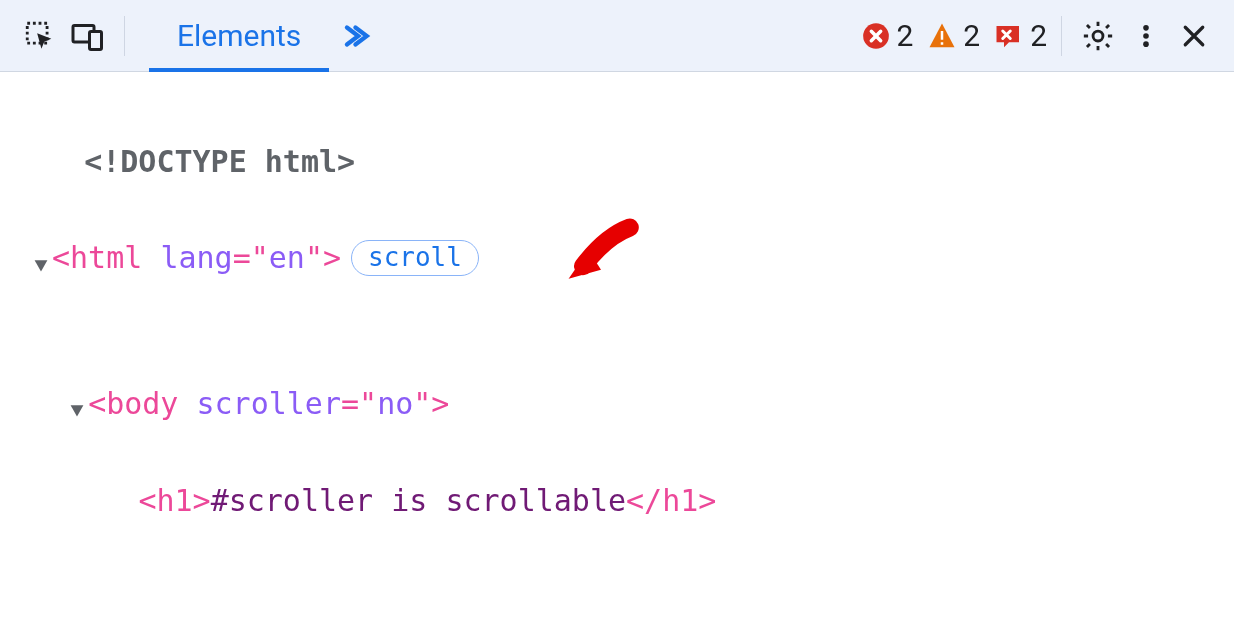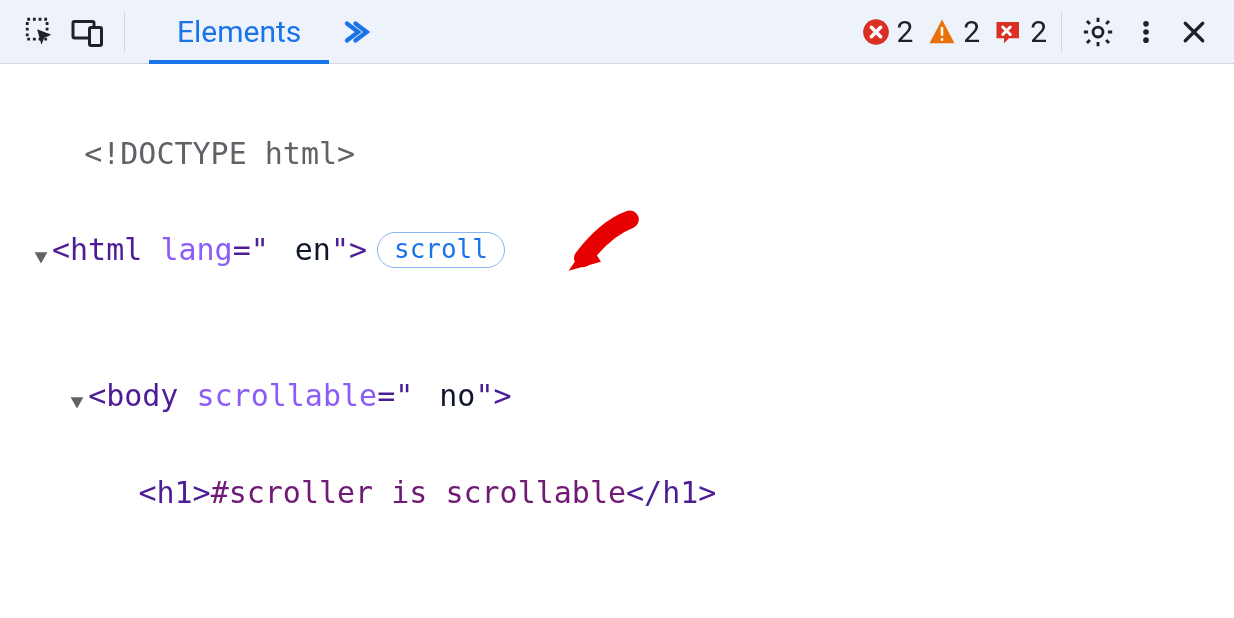--- a/index.html
+++ b/index.html
@@ -9,21 +9,21 @@
     background: #fff;
     width: 1234px;
     height: 618px;
     overflow: hidden;
   }
 
   
   .toolbar {
     display: flex;
     align-items: center;
-    height: 64px;
+    height: 72px;
     background: #edf2fb;
     border-bottom: 1px solid #d0d7e2;
     padding: 0 18px;
     gap: 4px;
   }
   .icon-btn {
     display: inline-flex;
     align-items: center;
     justify-content: center;
     width: 44px;
@@ -79,25 +79,25 @@
   
   .tree {
     padding: 18px 30px;
     font-family: "SF Mono", ui-monospace, Menlo, Consolas, monospace;
     font-size: 30px;
     line-height: 1.6;
     color: #202124;
     white-space: pre;
   }
   .line { position: relative; }
-  .tag { color: #4c1d95; }
+  .tag { color: #ec4899; }
   .attr-name { color: #8b5cf6; }
-  .attr-val { color: #0f172a; margin-left: 26px; }
+  .attr-val { color: #8b5cf6; }
   .text-node { color: #701a75; }
-  .gray { color: #5f6368; }
+  .gray { color: #5f6368; font-weight: bold; }
 
   .arrow {
     display: inline-block;
     width: 22px;
     text-align: center;
     vertical-align: middle;
     color: #5f6368;
   }
   .arrow svg { vertical-align: -3px; }
 
@@ -224,21 +224,21 @@
         </svg></span><span class="tag">&lt;html </span><span class="attr-name">lang</span><span class="tag">="</span><span class="attr-val">en</span><span class="tag">"&gt;</span><span class="scroll-pill">scroll</span>
   <span class="anno-arrow">
     <svg width="90" height="90" viewBox="0 0 100 100">
       <path d="M82 15 Q55 25 30 58" stroke="#e60000" stroke-width="20" fill="none" stroke-linecap="round"></path>
       <path d="M14 72 L50 62 L36 40 Z" fill="#e60000"></path>
     </svg>
   </span>
 </div>
 <div class="line">  <span class="arrow"><svg width="16" height="16" viewBox="0 0 10 10">
           <path d="M1 2 L9 2 L5 9 Z" fill="#5f6368"></path>
-        </svg></span><span class="tag">&lt;body </span><span class="attr-name">scrollable</span><span class="tag">="</span><span class="attr-val">no</span><span class="tag">"&gt;</span></div>
+        </svg></span><span class="tag">&lt;body </span><span class="attr-name">scroller</span><span class="tag">="</span><span class="attr-val">no</span><span class="tag">"&gt;</span></div>
 <div class="line">      <span class="tag">&lt;h1&gt;</span><span class="text-node">#scroller is scrollable</span><span class="tag">&lt;/h1&gt;</span></div>
 
 
 
 
 
 
 </div>
 
 </body></html>

